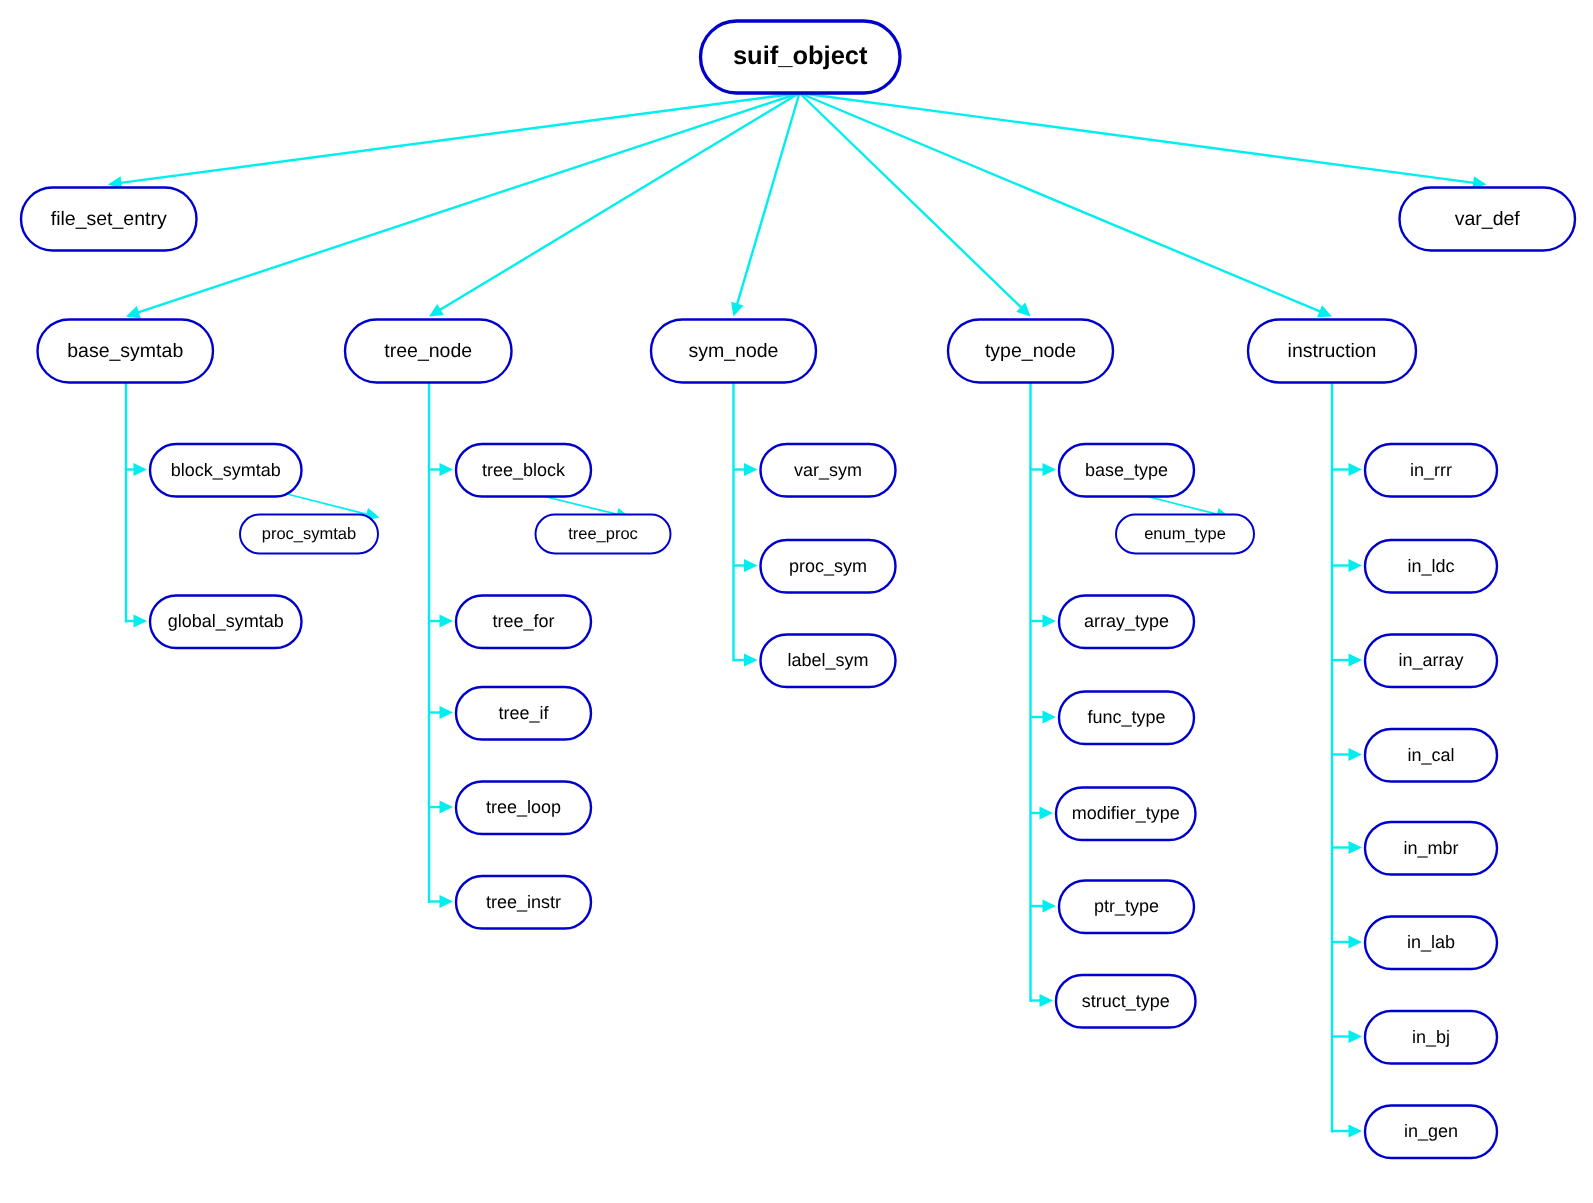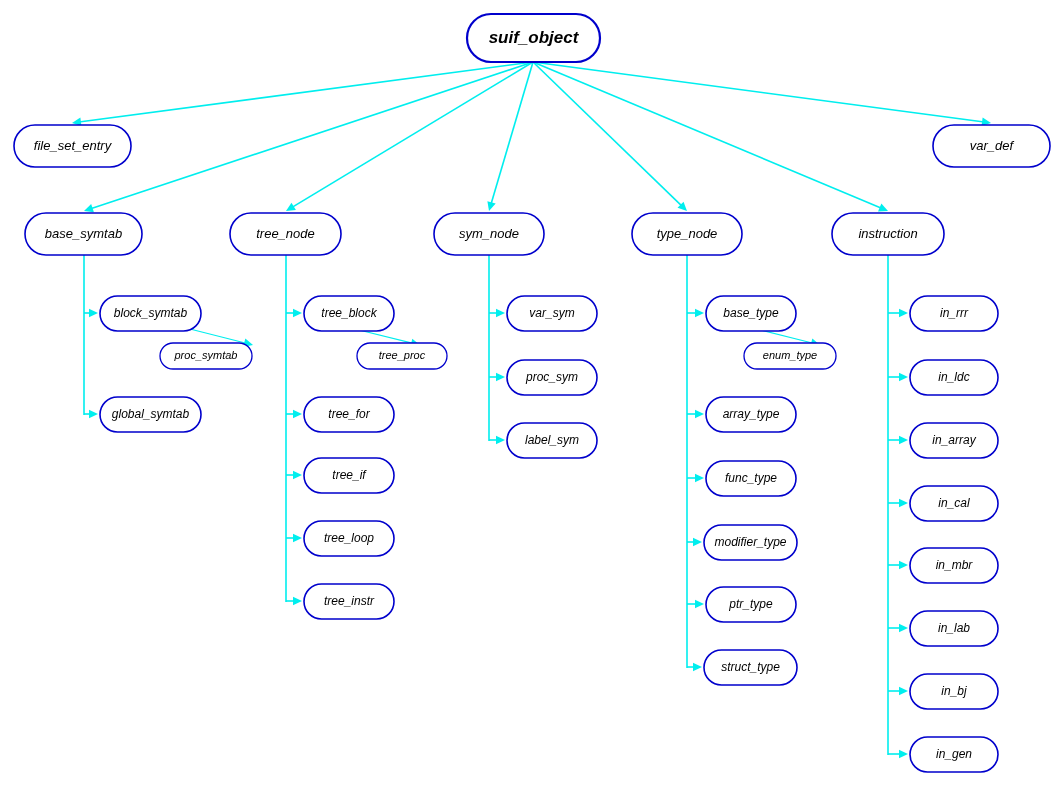--- a/index.html
+++ b/index.html
@@ -11,21 +11,20 @@
   body {
     width: 1062px;
     height: 802px;
     font-family: "Liberation Sans", sans-serif;
     overflow: hidden;
   }
   #diagram-root {
     position: relative;
     width: 1062px;
     height: 746px;
-    font-style: italic;
   }
   svg#hierarchy-svg {
     display: block;
     width: 1062px;
     height: 802px;
     background: #ffffff;
   }
   .node-box {
     fill: #ffffff;
   }

